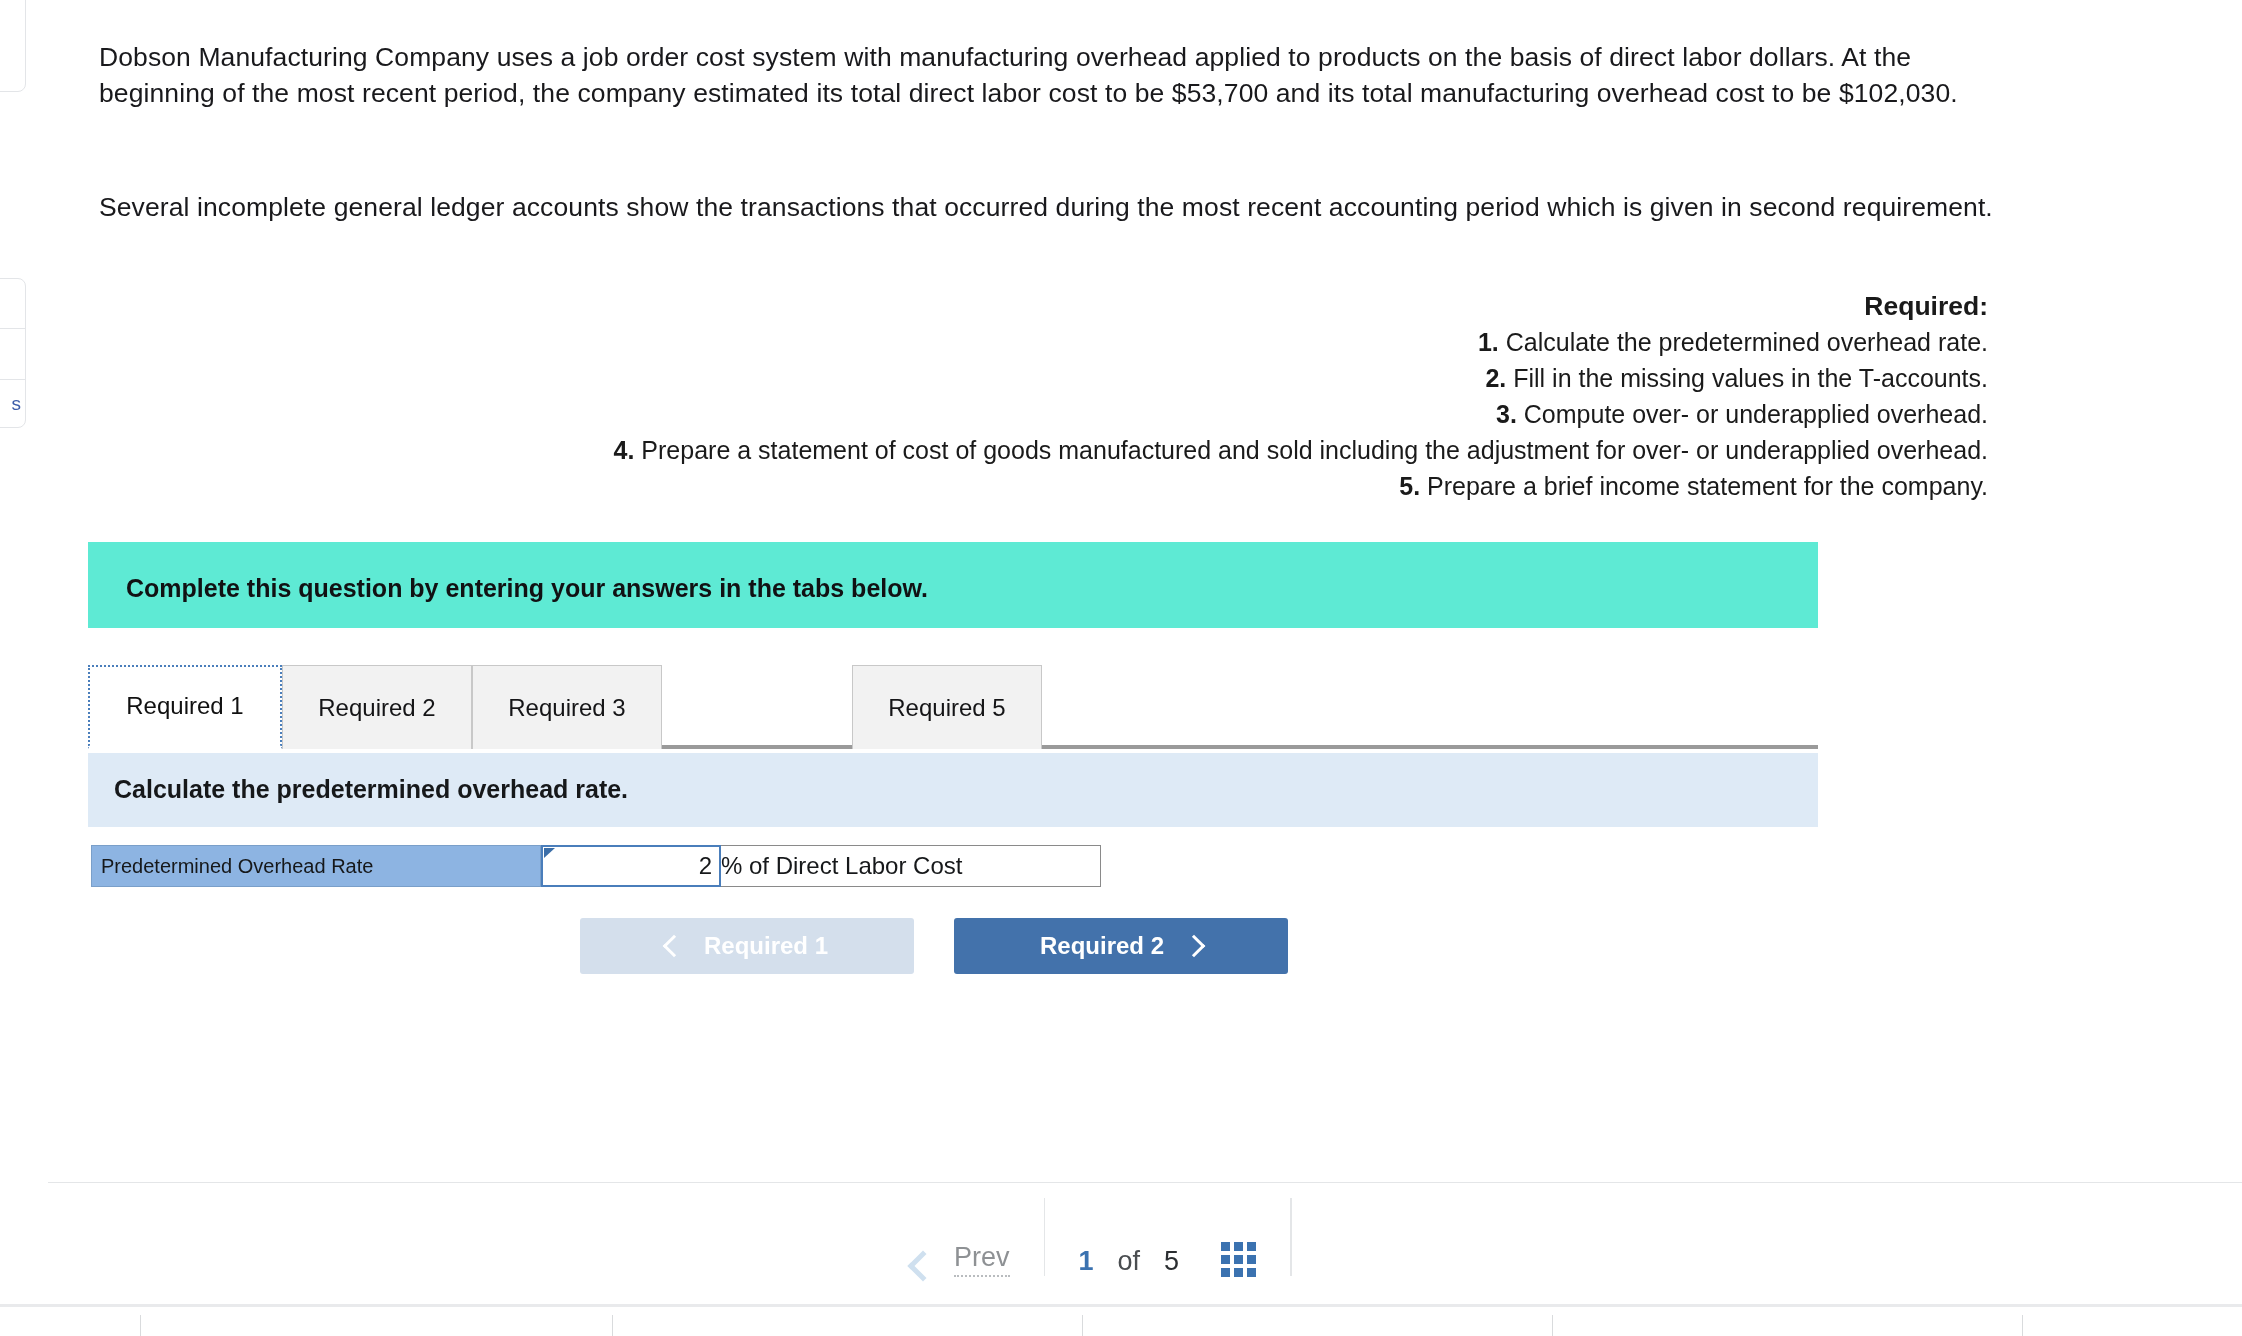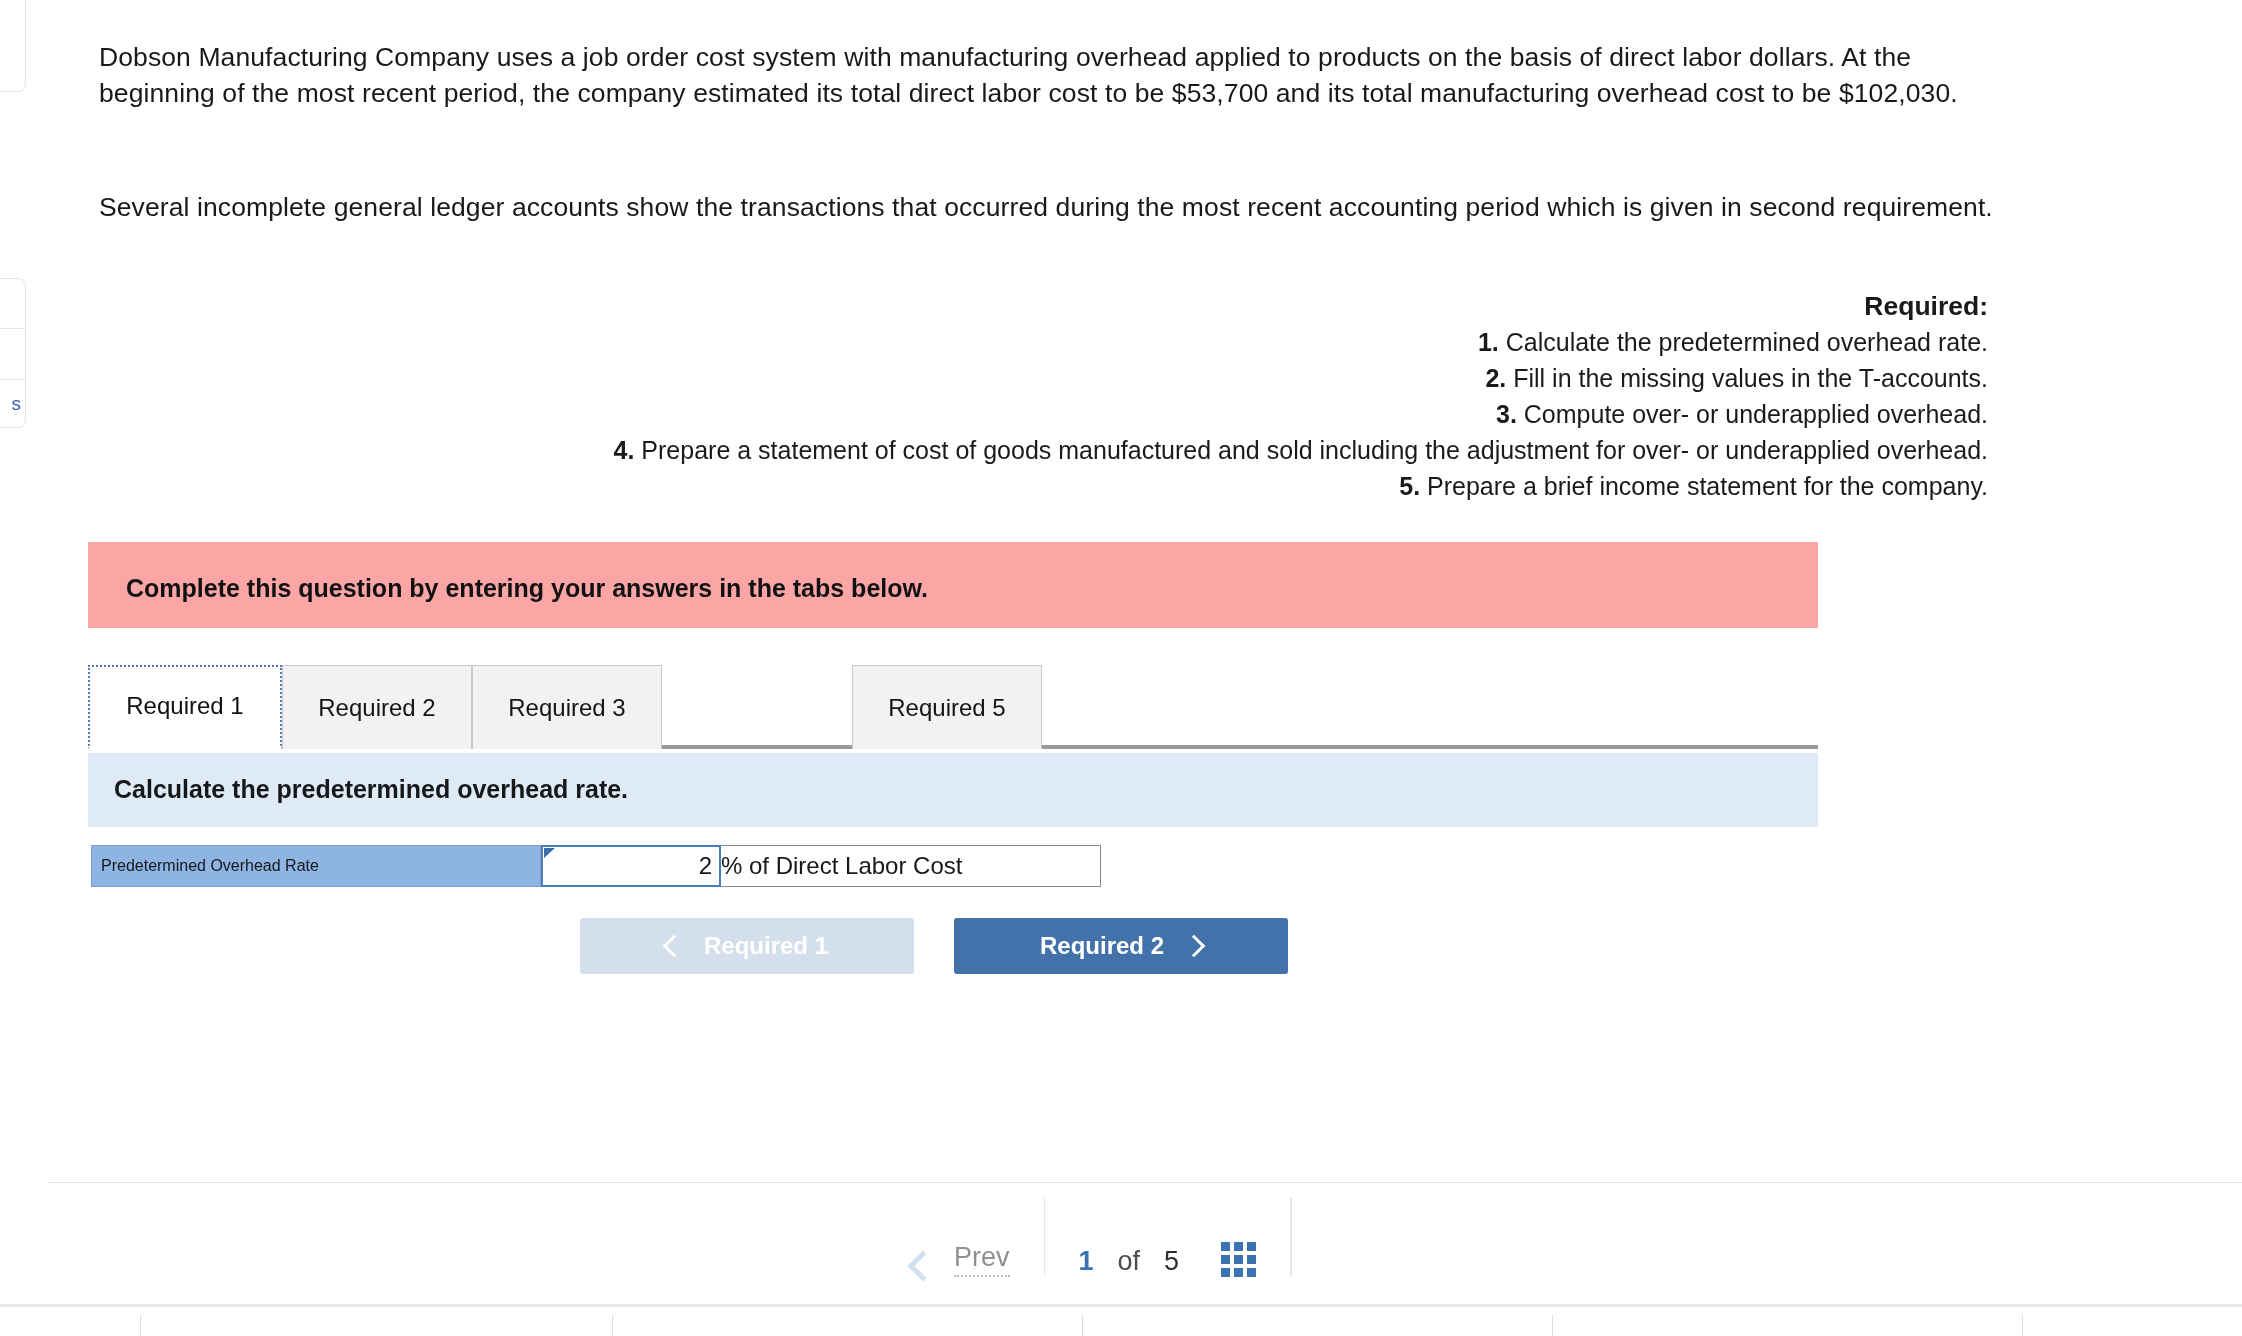--- a/index.html
+++ b/index.html
@@ -97,21 +97,21 @@
     font-weight: bold;
   }
 
   
   #complete-banner {
     position: absolute;
     left: 88px;
     top: 542px;
     width: 1730px;
     height: 86px;
-    background: #fca5a5;
+    background: #5eead4;
     box-sizing: border-box;
   }
   #complete-banner-text {
     position: absolute;
     left: 38px;
     top: 32px;
     font-size: 25px;
     font-weight: bold;
     color: #111113;
   }
@@ -178,21 +178,21 @@
     align-items: stretch;
   }
   #answer-label-cell {
     width: 450px;
     background: #8db4e2;
     border: 1px solid #7a9fc9;
     box-sizing: border-box;
     display: flex;
     align-items: center;
     padding-left: 9px;
-    font-size: 16px;
+    font-size: 20px;
     color: #16181a;
   }
   #answer-input-cell {
     position: relative;
     width: 180px;
     background: #ffffff;
     border: 2px solid #4a7ebb;
     box-sizing: border-box;
     display: flex;
     align-items: center;

